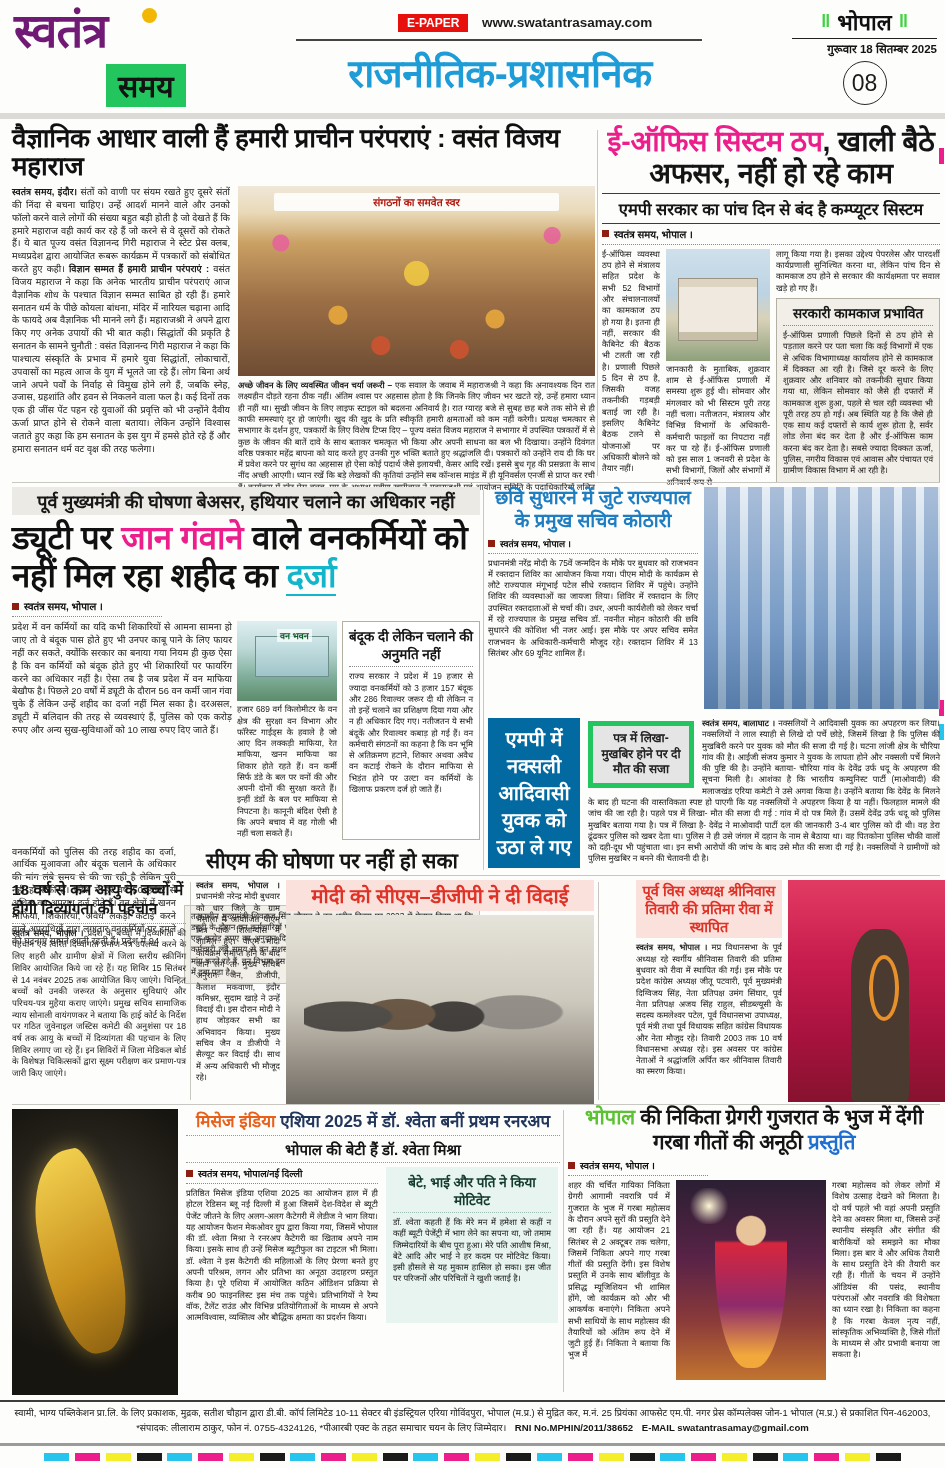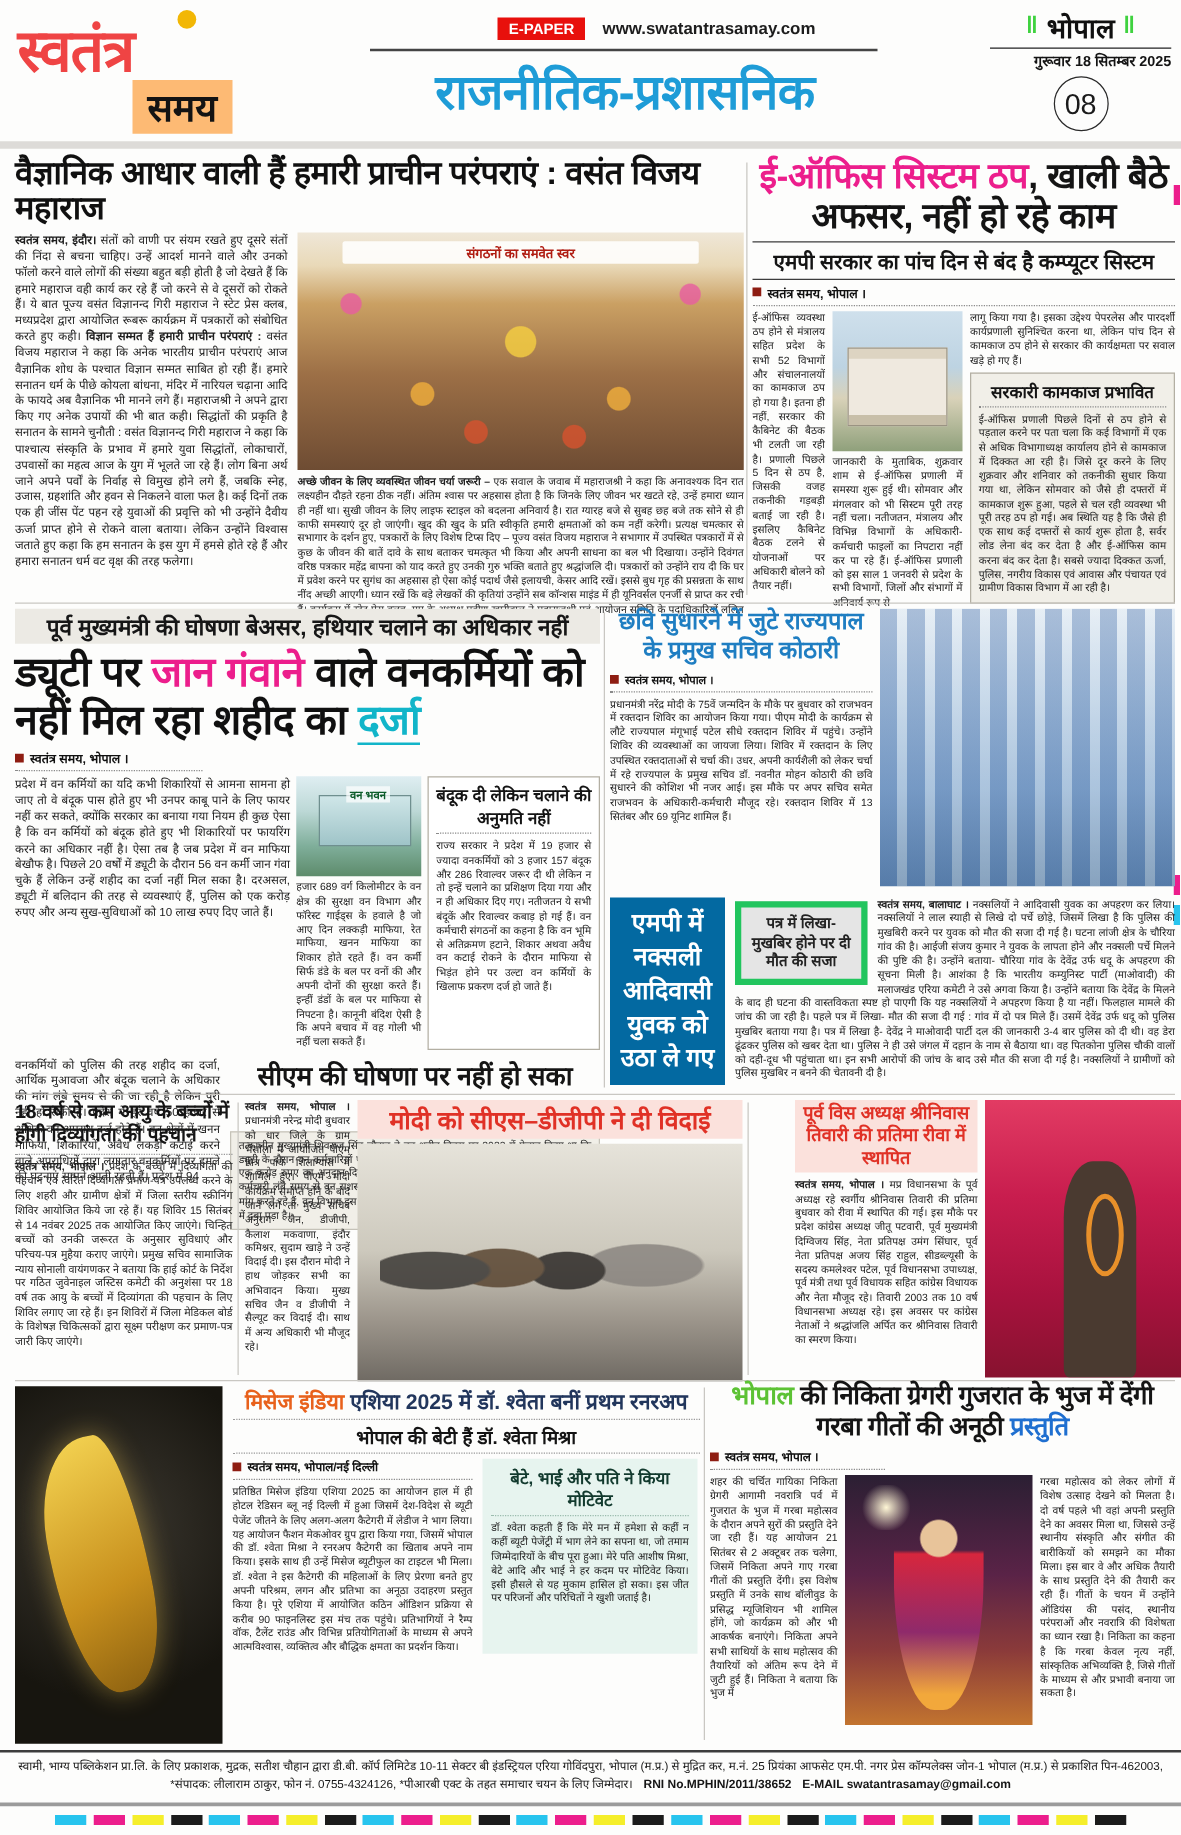--- a/index.html
+++ b/index.html
@@ -80,22 +80,22 @@
   .regm{width:5px;height:16px;}
 </style>
 </head>
 <body>
 
 <div class="page">
 
   <div class="abs" style="left:0;top:0;width:945px;height:113px;border-bottom:6px solid #dddbd8;">
     <div class="abs" style="left:14px;top:6px;width:230px;height:104px;">
       <div class="abs" style="left:128px;top:2px;width:15px;height:15px;border-radius:50%;background:#f2b705;"></div>
-      <div style="font-size:47px;font-weight:800;line-height:1.05;color:#ef4444;margin-top:10px;letter-spacing:-1px;">स्वतंत्र</div>
-      <div style="position:absolute;left:92px;top:58px;background:#fdba74;padding:1px 12px;">
+      <div style="font-size:47px;font-weight:800;line-height:1.05;color:#701a75;letter-spacing:-1px;">स्वतंत्र</div>
+      <div style="position:absolute;left:92px;top:58px;background:#22c55e;padding:1px 12px;">
         <span style="font-size:30px;font-weight:800;color:#131313;">समय</span>
       </div>
     </div>
     <div class="abs" style="left:398px;top:14px;background:#e8100c;color:#fff;font-weight:800;font-size:12px;padding:2px 9px;">
       <span>E-PAPER</span>
     </div>
     <div class="abs" style="left:482px;top:15px;font-size:13.5px;font-weight:bold;color:#1d1d1d;">www.swatantrasamay.com</div>
     <div class="abs hline" style="left:296px;top:39px;width:406px;background:#444;height:1.5px;"></div>
     <div class="abs" style="left:250px;top:45px;width:500px;text-align:center;font-size:39px;font-weight:800;color:#1e9cd7;letter-spacing:-.5px;">राजनीतिक-प्रशासनिक</div>
     <div class="abs" style="left:792px;top:6px;width:145px;text-align:center;">

